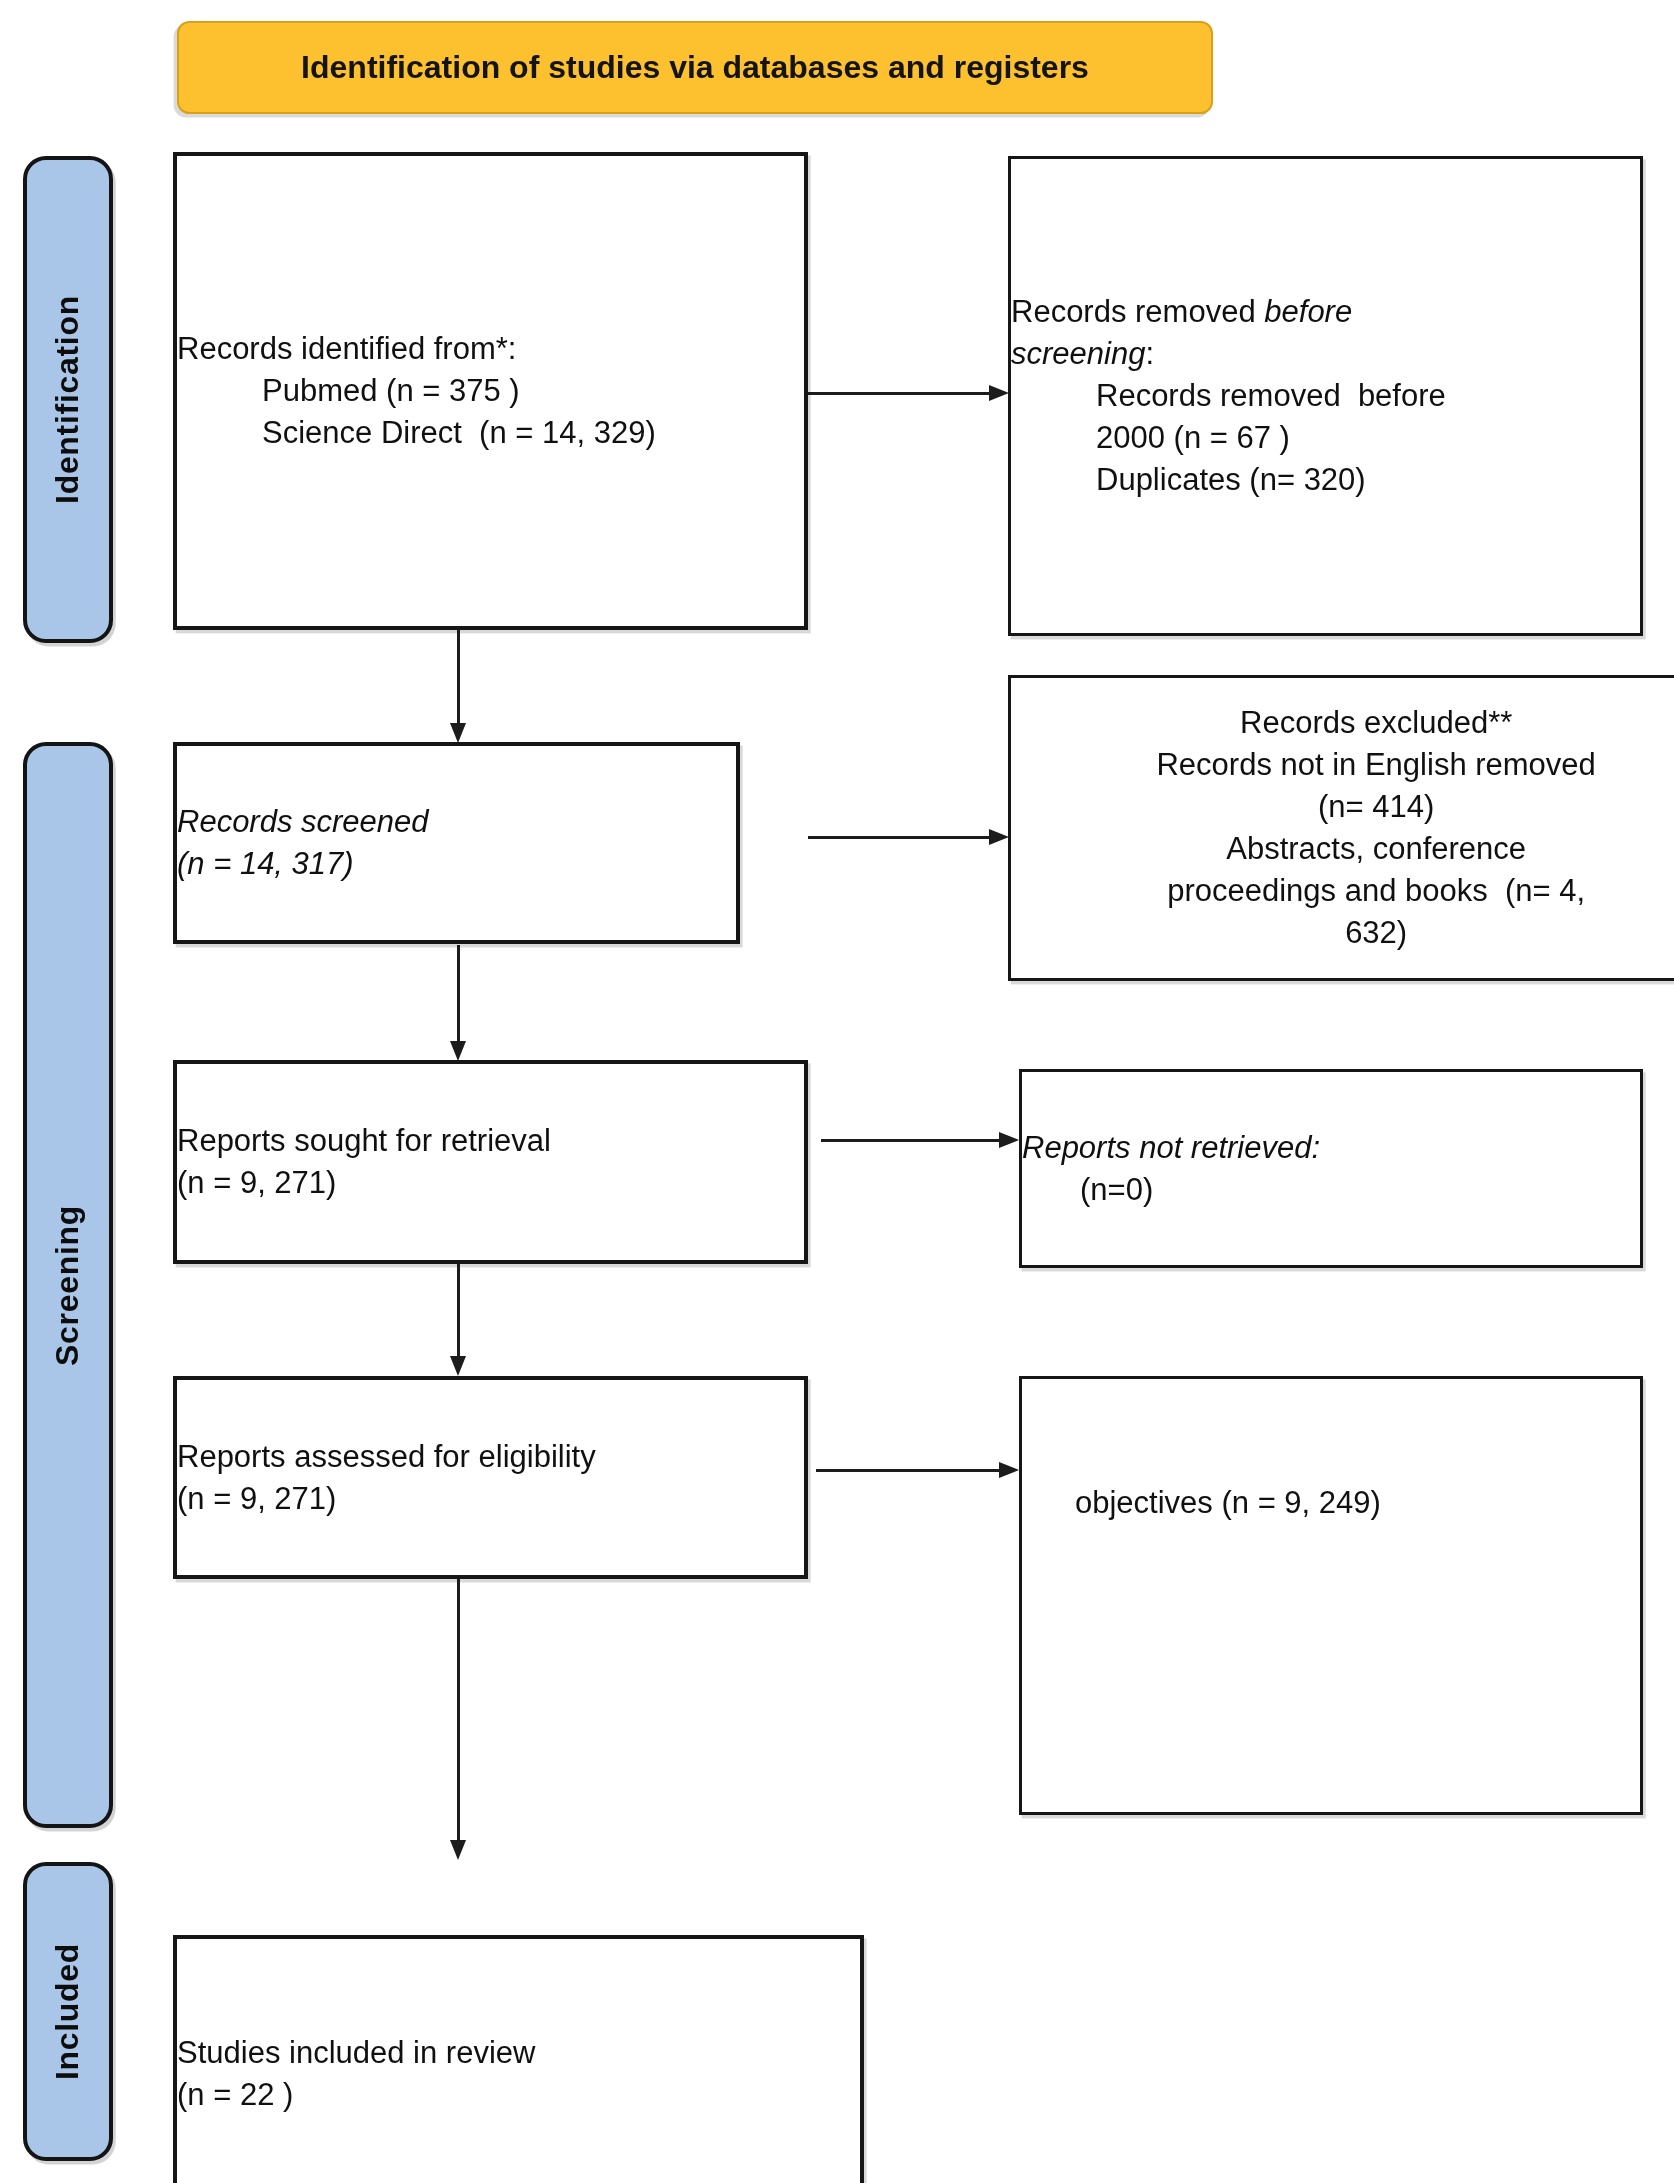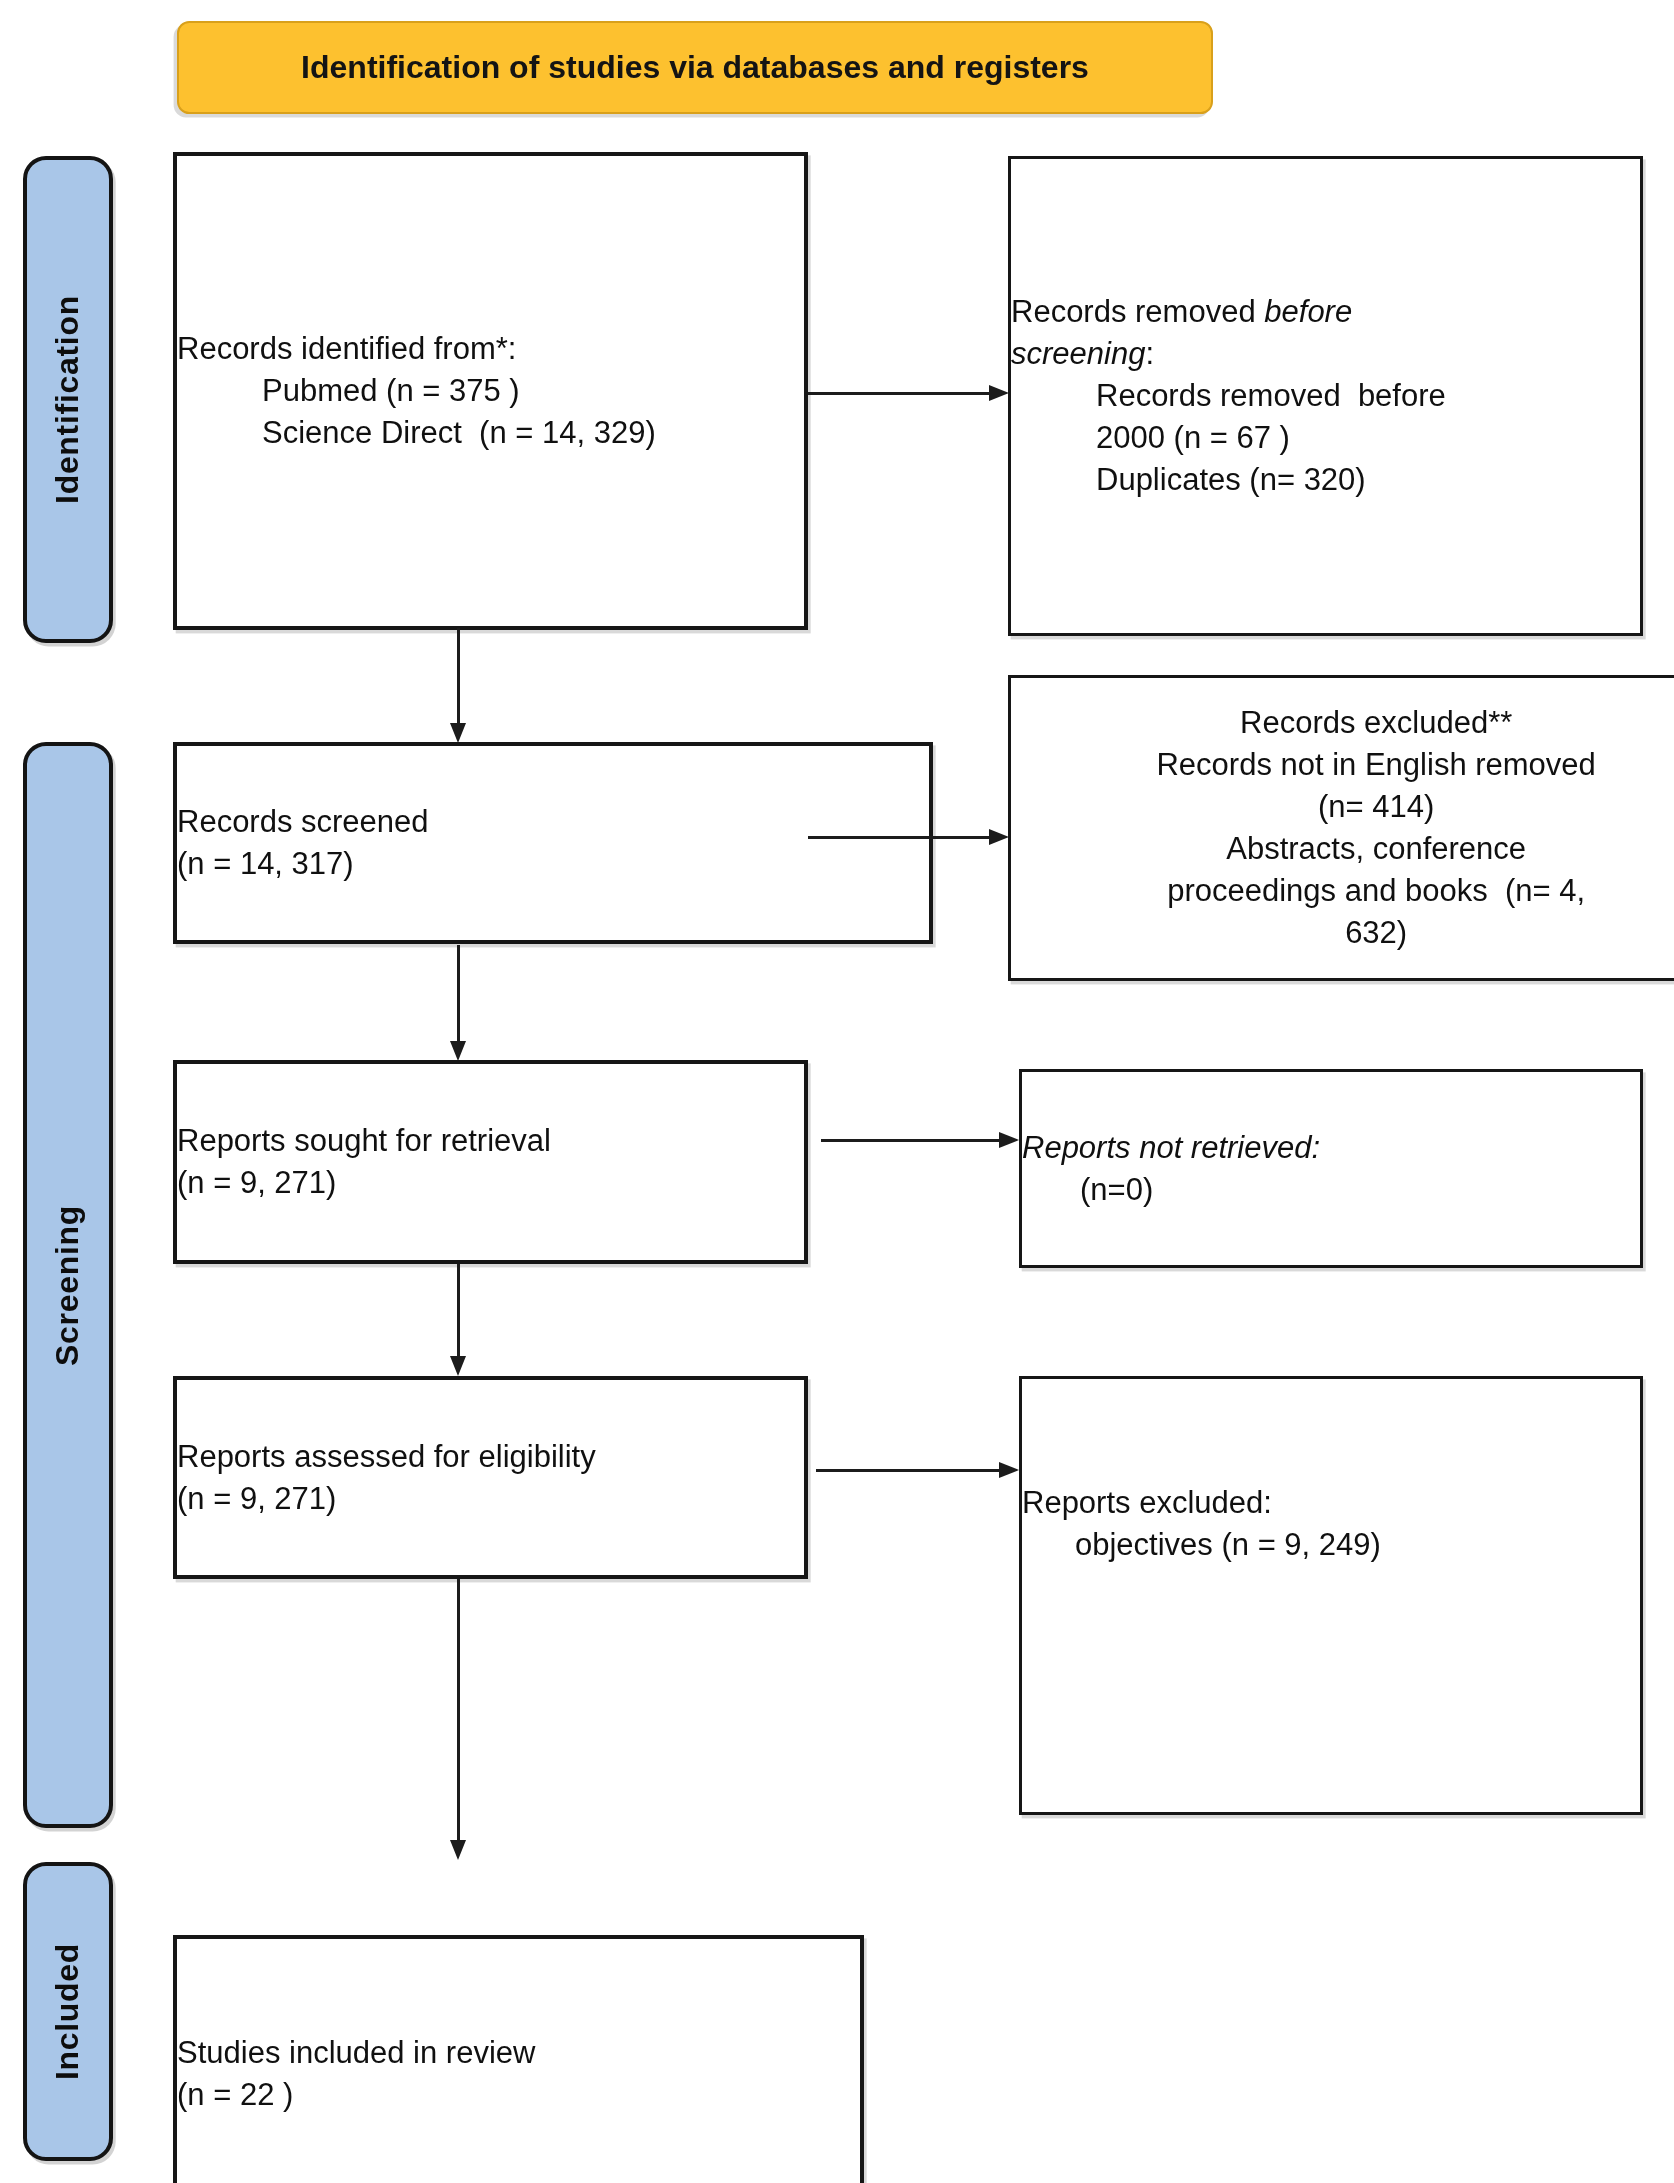--- a/index.html
+++ b/index.html
@@ -74,21 +74,21 @@
   </div>
 
   <div class="box rbox pad" style="left:1008px;top:156px;width:635px;height:480px;">
     <p class="ln"><span>Records removed </span><span class="it">before</span></p>
     <p class="ln"><span class="it">screening</span><span>:</span></p>
     <p class="ln ind">Records removed  before</p>
     <p class="ln ind">2000 (n = 67 )</p>
     <p class="ln ind">Duplicates (n= 320)</p>
   </div>
 
-  <div class="box pad" style="left:173px;top:742px;width:760px;height:202px;">
+  <div class="box pad" style="left:173px;top:742px;width:567px;height:202px;font-style:italic;">
     <p class="ln">Records screened</p>
     <p class="ln">(n = 14, 317)</p>
   </div>
 
   <div class="box rbox pad" style="left:1008px;top:675px;width:750px;height:306px;text-align:center;">
     <p class="ln">Records excluded**</p>
     <p class="ln">Records not in English removed</p>
     <p class="ln">(n= 414)</p>
     <p class="ln">Abstracts, conference</p>
     <p class="ln">proceedings and books  (n= 4,</p>
@@ -104,21 +104,20 @@
     <p class="ln it">Reports not retrieved:</p>
     <p class="ln" style="padding-left:58px;">(n=0)</p>
   </div>
 
   <div class="box pad" style="left:173px;top:1376px;width:635px;height:203px;">
     <p class="ln">Reports assessed for eligibility</p>
     <p class="ln">(n = 9, 271)</p>
   </div>
 
   <div class="box rbox pad" style="left:1019px;top:1376px;width:624px;height:439px;justify-content:flex-start;padding-top:103px;">
-    <p class="ln">Reports excluded:</p>
     <p class="ln" style="padding-left:53px;">objectives (n = 9, 249)</p>
   </div>
 
   <div class="box pad" style="left:173px;top:1935px;width:691px;height:277px;">
     <p class="ln">Studies included in review</p>
     <p class="ln">(n = 22 )</p>
   </div>
 
   <div class="arrow-h" style="left:808px;top:392px;width:182px;"></div>
   <div class="arrow-v" style="left:457px;top:628px;height:96px;"></div>

